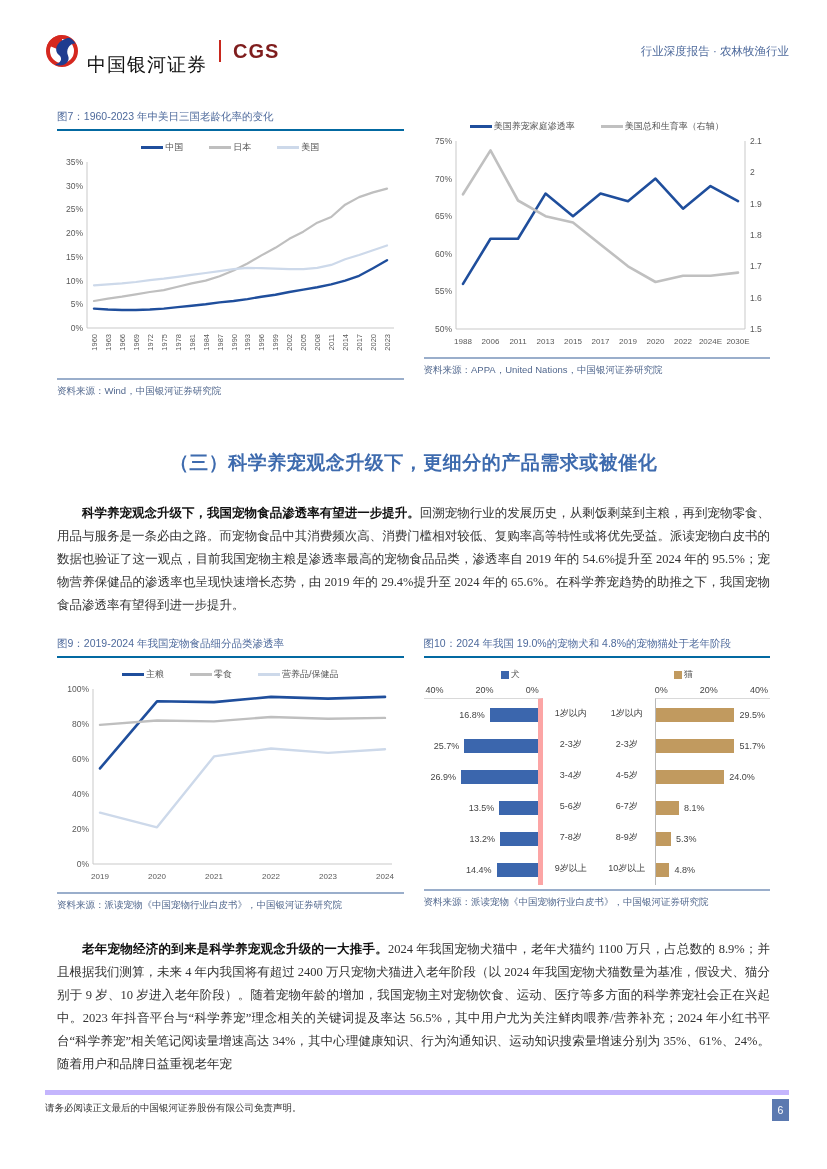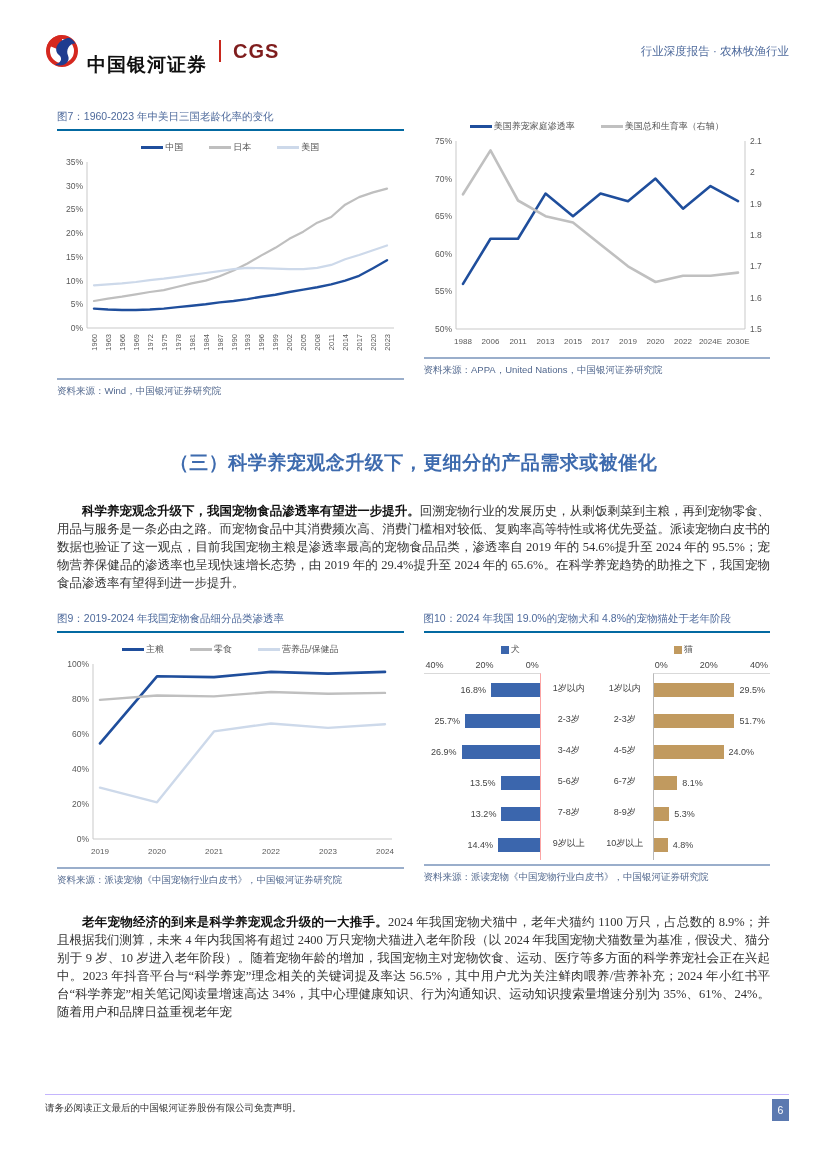--- a/index.html
+++ b/index.html
@@ -5,21 +5,21 @@
   * { margin:0; padding:0; box-sizing:border-box; }
   html,body { background:#ffffff; }
   body {
     width:827px; height:1169px; overflow:hidden;
     display:flex; flex-direction:column;
     font-family:"Liberation Serif", serif; color:#262626;
   }
   
   .header { margin:24px 38px 0 45px; display:flex; align-items:center; justify-content:space-between; }
   .brand { display:flex; align-items:center; gap:8px; font-family:"Liberation Sans", sans-serif; }
-  .brand-cn { font-size:19px; font-weight:bold; color:#111; letter-spacing:1px;margin-top:28px; }
+  .brand-cn { font-size:19px; font-weight:normal; color:#111; letter-spacing:1px;margin-top:28px; }
   .brand-divider { width:2px; height:22px; background:#C8281E; margin:0 4px; }
   .brand-en { font-size:20px; font-weight:bold; color:#7f1d1d; letter-spacing:1px; }
   .header-right { font-family:"Liberation Sans", sans-serif; font-size:11.5px; color:#4E6A9C; }
   
   .figrow { display:flex; gap:20px; margin:0 57px; }
   .figrow.first { margin-top:32px; }
   .figrow.second { margin-top:20px; }
   figure { flex:1; min-width:0; font-family:"Liberation Sans", sans-serif; }
   .fig-title {
     font-size:10.5px; color:#4E6A9C; padding-bottom:5px;
@@ -37,42 +37,42 @@
   .fig-rule { border:none; border-top:2px solid #9AAECB; margin-top:4px; }
   .fig-source { font-size:9.5px; color:#52688E; margin-top:5px; white-space:nowrap; overflow:hidden; }
   svg { font-family:"Liberation Sans", sans-serif; display:block; }
   
   .tor { font-size:9px; color:#444; margin-top:4px; }
   .tor-axis { display:flex; margin-bottom:3px; }
   .tor-axis .aL, .tor-axis .aR { flex:1; display:flex; justify-content:space-between; padding:0 2px; }
   .tor-axis .gut { width:112px; }
   .tor-body { display:flex; }
   .tor-colbars { flex:1; border-top:1px solid #d9d9d9; }
-  .tor-colbars.left  { border-right:1px solid #fca5a5; }
+  .tor-colbars.left  { border-right:5px solid #fca5a5; }
   .tor-colbars.right { border-left:1px solid #b9b9b9; }
   .tor-lblcol { width:56px; }
   .tor-row, .tor-lbl { height:31px; display:flex; align-items:center; }
   .tor-row.L { justify-content:flex-end; }
   .tor-row.R { justify-content:flex-start; }
   .tor-lbl { justify-content:center; }
   .tor-bar { height:14px; }
   .tor-val { margin:0 5px; white-space:nowrap; }
   
   .sec-heading {
     margin-top:52px; text-align:center;
     font-size:19px; font-weight:bold; color:#3E6BAE; letter-spacing:0.5px;
   }
   .para {
-    margin:26px 57px 0 57px; font-size:12.5px; line-height:18px;
+    margin:26px 57px 0 57px; font-size:12.5px; line-height:23px;
     text-align:justify; text-indent:2em; color:#333;
   }
   .para b { color:#111; }
   
   .footer {
-    margin:auto 38px 48px 45px; border-top:1px solid #c4b5fd;
+    margin:auto 38px 48px 45px; border-top:5px solid #c4b5fd;
     display:flex; justify-content:space-between; align-items:flex-start; padding-top:5px;
     font-family:"Liberation Sans", sans-serif;
   }
   .footer-text { font-size:9.5px; color:#333; padding-top:2px; }
   .page-badge {
     width:17px; height:22px; background:#5B79B0; color:#fff; font-size:10.5px;
     display:flex; align-items:center; justify-content:center; margin-top:-1px;
   }
 </style>
 </head>

